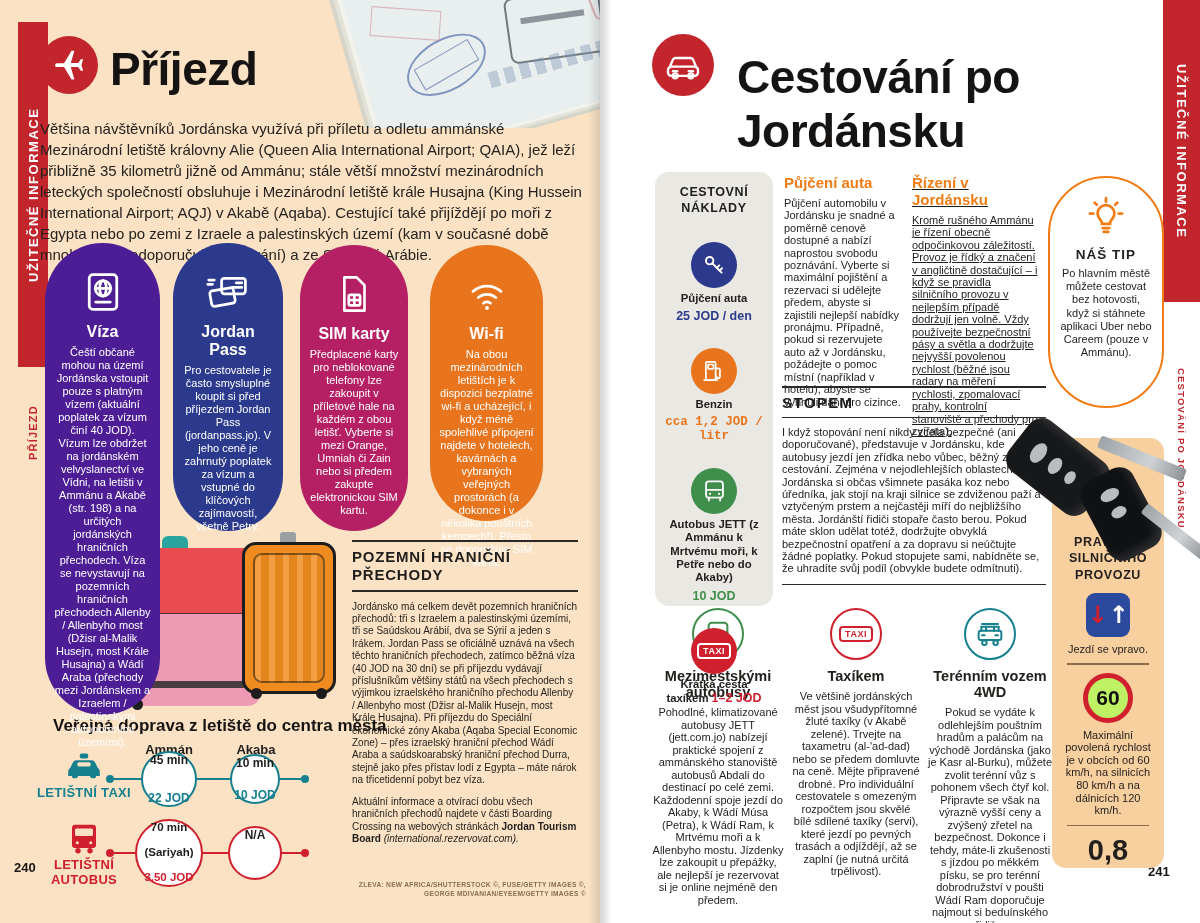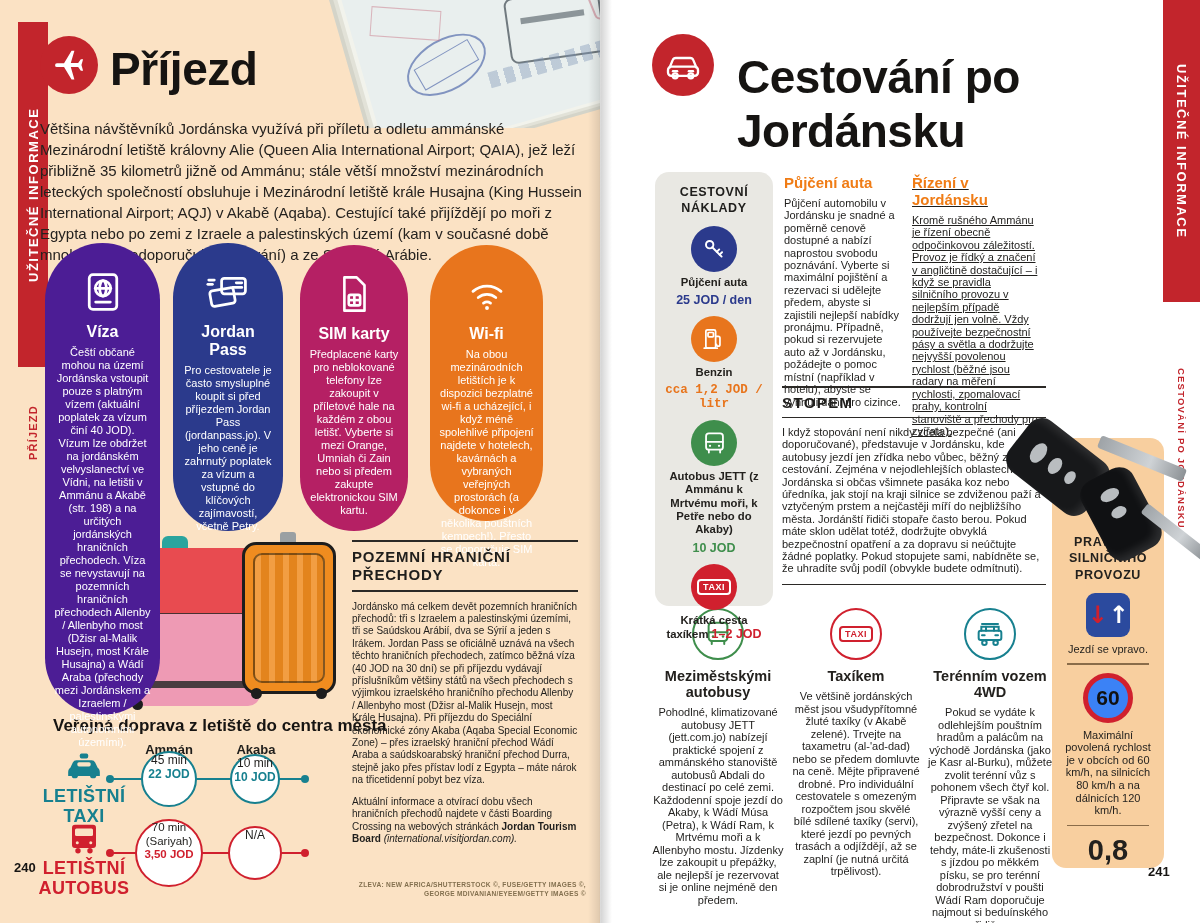--- a/index.html
+++ b/index.html
@@ -32,33 +32,33 @@
   
   .rule{background:#2b2926;height:1.5px;width:100%;}
   .bsec h2{margin:6px 0;font-size:15px;letter-spacing:.8px;line-height:1.22;font-weight:700;}
   .bsec p{margin:9px 0 0;font-size:10px;line-height:12.4px;}
   .credits{font-size:6.6px;line-height:9px;color:#83704f;text-align:right;letter-spacing:.3px;font-weight:700;}
   
   .dg-title{margin:0;font-size:17px;font-weight:700;color:#161412;}
   .dg-colhead{font-size:13px;font-weight:700;text-align:center;}
   .dg-line{height:2.4px;}
   .dg-dot{width:8px;height:8px;border-radius:50%;}
-  .dg-circle{background:#fff;border-radius:50%;display:flex;flex-direction:column;align-items:center;justify-content:flex-start;
-    font-size:12px;font-weight:400;line-height:1.18;text-align:center;z-index:2;}
-  .dg-label{font-size:18px;font-weight:700;text-align:center;line-height:1.12;letter-spacing:.3px;}
+  .dg-circle{background:#fff;border-radius:50%;display:flex;flex-direction:column;align-items:center;justify-content:space-between;
+    font-size:12px;font-weight:700;line-height:1.18;text-align:center;z-index:2;}
+  .dg-label{font-size:13px;font-weight:700;text-align:center;line-height:1.12;letter-spacing:.3px;}
   .teal{color:#17808f;} .bteal{border:2.4px solid #17808f;}
   .redc{color:#d0202e;} .bred{border:2.4px solid #d0202e;}
   .pnum{font-size:13px;font-weight:700;color:#161412;}
   
   .passport-wrap{overflow:hidden;z-index:0;}
   .pp-page{position:absolute;left:18px;top:-178px;width:380px;height:292px;background:#e9efee;border-radius:8px;
     transform:rotate(-16deg);box-shadow:-5px 4px 0 -1px #f2f3ec,-10px 8px 0 -2px #e2e2d8,-15px 12px 0 -3px #d4d4c9;}
   .stamp{position:absolute;opacity:.65;}
   
-  .costs{background:#e9e8e3;border-radius:14px;padding:10px 7px;display:flex;flex-direction:column;align-items:center;z-index:2;}
+  .costs{background:#e9e8e3;border-radius:14px;padding:10px 7px;display:flex;flex-direction:column;align-items:center;z-index:2;gap:16px;}
   .costs h4{margin:2px 0 0;font-size:12.5px;letter-spacing:.6px;text-align:center;line-height:1.3;font-weight:700;}
   .cost-item{margin-top:9px;display:flex;flex-direction:column;align-items:center;gap:4px;text-align:center;}
   .cost-circle{width:46px;height:46px;border-radius:50%;display:flex;align-items:center;justify-content:center;}
   .cost-label{font-size:11.3px;font-weight:700;line-height:1.18;color:#23211e;}
   .cost-price{font-size:12.5px;font-weight:700;}
   .ocol h3{margin:0 0 6px;font-size:15px;color:#f07c15;font-weight:700;}
   .ocol p{margin:0;font-size:11px;line-height:12.4px;}
   .tip{background:#fff;border:2.6px solid #f07c15;border-radius:70px;text-align:center;padding:18px 10px 0;z-index:2;}
   .tip h5{margin:7px 0 5px;font-size:13.5px;letter-spacing:1px;font-weight:700;color:#23211e;}
   .tip p{margin:0;font-size:11px;line-height:13.2px;font-weight:500;}
@@ -69,21 +69,21 @@
   .bcol h3{margin:0 0 6px;font-size:14.5px;font-weight:700;line-height:1.12;color:#23211e;}
   .bcol p{margin:0;font-size:11px;line-height:12.5px;}
   .bgreen{border:2.5px solid #3f8e4c;color:#3f8e4c;}
   .taxisign{border:2px solid currentColor;border-radius:4px;padding:1px 4px;font-size:9px;font-weight:700;letter-spacing:.5px;}
   .rules{background:#f8cf9f;border-radius:14px;text-align:center;padding:96px 9px 0;z-index:1;}
   .rules h6{margin:0 0 10px;font-size:12.5px;letter-spacing:.6px;line-height:1.3;font-weight:700;color:#23211e;}
   .rules p{margin:6px 0 8px;font-size:11px;line-height:12.6px;font-weight:500;}
   .rules .rrule{height:1.3px;background:#8a6c49;margin:8px 6px;}
   .prio{width:44px;height:44px;background:#2b4a9e;border-radius:9px;margin:0 auto;display:flex;align-items:center;justify-content:center;gap:1px;}
   .prio span{font-size:24px;font-weight:700;line-height:1;font-family:"DejaVu Sans",sans-serif;}
-  .speed{width:50px;height:50px;border-radius:50%;border:5px solid #d0202e;background:#3b82f6;margin:0 auto;
+  .speed{width:50px;height:50px;border-radius:50%;border:5px solid #d0202e;background:#bef264;margin:0 auto;
     display:flex;align-items:center;justify-content:center;font-size:21px;font-weight:700;color:#111;}
   .bigval{font-size:29px;font-weight:700;color:#23211e;margin:2px 0 0;}
   
   .keys{z-index:3;}
   .fob{position:absolute;background:#17181a;border-radius:16px;box-shadow:inset -4px -6px 10px rgba(255,255,255,.12);}
   .blade{position:absolute;background:linear-gradient(90deg,#9ea3a7,#cfd3d6 60%,#8d9296);border-radius:3px;}
   .fbtn{position:absolute;background:#b9bdc0;border-radius:50%;}
   svg.ic{display:block;}
 </style>
 </head>
@@ -189,21 +189,21 @@
       </div>
       <h3>Wi-fi</h3>
       <p>Na obou mezinárodních letištích je k dispozici bezplatné wi-fi a ucházející, i když méně spolehlivé připojení najdete v hotelech, kavárnách a vybraných veřejných prostorách (a dokonce i v několika pouštních kempech!). Přesto se doporučuje SIM karta.</p>
     </div>
 
     <div class="abs bsec" style="left:352px;top:540px;width:226px;z-index:2;">
       <div class="rule"></div>
       <h2>POZEMNÍ HRANIČNÍ PŘECHODY</h2>
       <div class="rule"></div>
       <p>Jordánsko má celkem devět pozemních hraničních přechodů: tři s Izraelem a palestinskými územími, tři se Saúdskou Arábií, dva se Sýrií a jeden s Irákem. Jordan Pass se oficiálně uznává na všech těchto hraničních přechodech, zatímco běžná víza (40 JOD na 30 dní) se při příjezdu vydávají příslušníkům většiny států na všech přechodech s výjimkou izraelského hraničního přechodu Allenby / Allenbyho most (Džisr al-Malik Husejn, most Krále Husajna). Při příjezdu do Speciální ekonomické zóny Akaba (Aqaba Special Economic Zone) – přes izraelský hraniční přechod Wádí Araba a saúdskoarabský hraniční přechod Durra, stejně jako přes přístav lodí z Egypta – máte nárok na třicetidenní pobyt bez víza.</p>
-      <p><span>Aktuální informace a otvírací dobu všech hraničních přechodů najdete v části Boarding Crossing na webových stránkách </span><b>Jordan Tourism Board</b><i> (international.visitjordan.com).</i></p>
+      <p><span>Aktuální informace a otvírací dobu všech hraničních přechodů najdete v části Boarding Crossing na webových stránkách </span><b>Jordan Tourism Board</b><i> (international.rezervovat.com).</i></p>
     </div>
 
     <div class="abs credits" style="left:330px;top:880px;width:256px;">
       <div>ZLEVA: NEW AFRICA/SHUTTERSTOCK ©, FUSE/GETTY IMAGES ©,</div>
       <div>GEORGE MDIVANIAN/EYEEM/GETTY IMAGES ©</div>
     </div>
 
     <h2 class="abs dg-title" style="left:53px;top:716px;">Veřejná doprava z letiště do centra města</h2>
     <div class="abs dg-colhead" style="left:134px;top:742px;width:70px;">Ammán</div>
     <div class="abs dg-colhead" style="left:221px;top:742px;width:70px;">Akaba</div>
@@ -329,20 +329,29 @@
 
     <div class="abs ocol" style="left:184px;top:174px;width:122px;">
       <h3>Půjčení auta</h3>
       <p>Půjčení automobilu v Jordánsku je snadné a poměrně cenově dostupné a nabízí naprostou svobodu poznávání. Vyberte si maximální pojištění a rezervaci si udělejte předem, abyste si zajistili nejlepší nabídky pronájmu. Případně, pokud si rezervujete auto až v Jordánsku, požádejte o pomoc místní (například v hotelu), abyste se vyhnuli dani pro cizince.</p>
     </div>
     <div class="abs ocol" style="left:312px;top:174px;width:127px;text-decoration:underline;">
       <h3>Řízení v Jordánsku</h3>
       <p>Kromě rušného Ammánu je řízení obecně odpočinkovou záležitostí. Provoz je řídký a značení v angličtině dostačující – i když se pravidla silničního provozu v nejlepším případě dodržují jen volně. Vždy používejte bezpečnostní pásy a světla a dodržujte nejvyšší povolenou rychlost (běžné jsou radary na měření rychlosti, zpomalovací prahy, kontrolní stanoviště a přechody pro zvířata).</p>
     </div>
 
+    <div class="abs tip" style="left:448px;top:176px;width:116px;height:232px;">
+      <svg class="ic" style="margin:0 auto;" width="44" height="44" viewBox="0 0 24 24" fill="none" stroke="#f07c15" stroke-width="1.5" stroke-linecap="round">
+        <path d="M12 5a4.6 4.6 0 0 1 4.6 4.6c0 1.8-1.1 2.8-1.9 3.9-.4.6-.5 1.2-.5 1.7h-4.4c0-.5-.1-1.1-.5-1.7-.8-1.1-1.9-2.1-1.9-3.9A4.6 4.6 0 0 1 12 5z"></path>
+        <path d="M10.2 17.5h3.6M10.8 19.6h2.4"></path>
+        <path d="M12 1.2v1.9M5.8 3.6L7 4.8M18.2 3.6L17 4.8M3.2 9.6h1.9M18.9 9.6h1.9"></path>
+      </svg>
+      <h5>NÁŠ TIP</h5>
+      <p>Po hlavním městě můžete cestovat bez hotovosti, když si stáhnete aplikaci Uber nebo Careem (pouze v Ammánu).</p>
+    </div>
 
     <div class="abs stopem" style="left:182px;top:386px;width:264px;">
       <div class="rule"></div>
       <h2>STOPEM</h2>
       <div class="rule"></div>
       <p>I když stopování není nikdy zcela bezpečné (ani doporučované), představuje v Jordánsku, kde autobusy jezdí jen zřídka nebo vůbec, běžný způsob cestování. Zejména v nejodlehlejších oblastech Jordánska si občas všimnete pasáka koz nebo úředníka, jak stojí na kraji silnice se zdviženou paží a vztyčeným prstem a nejčastěji míří do nejbližšího města. Jordánští řidiči stopaře často berou. Pokud máte sklon udělat totéž, dodržujte obvyklá bezpečnostní opatření a za dopravu si neúčtujte žádné poplatky. Pokud stopujete sami, nabídněte se, že uhradíte svůj podíl (obvykle budete odmítnuti).</p>
       <div class="rule"></div>
     </div>
 
     <div class="abs bcol" style="left:52px;top:608px;width:132px;">

